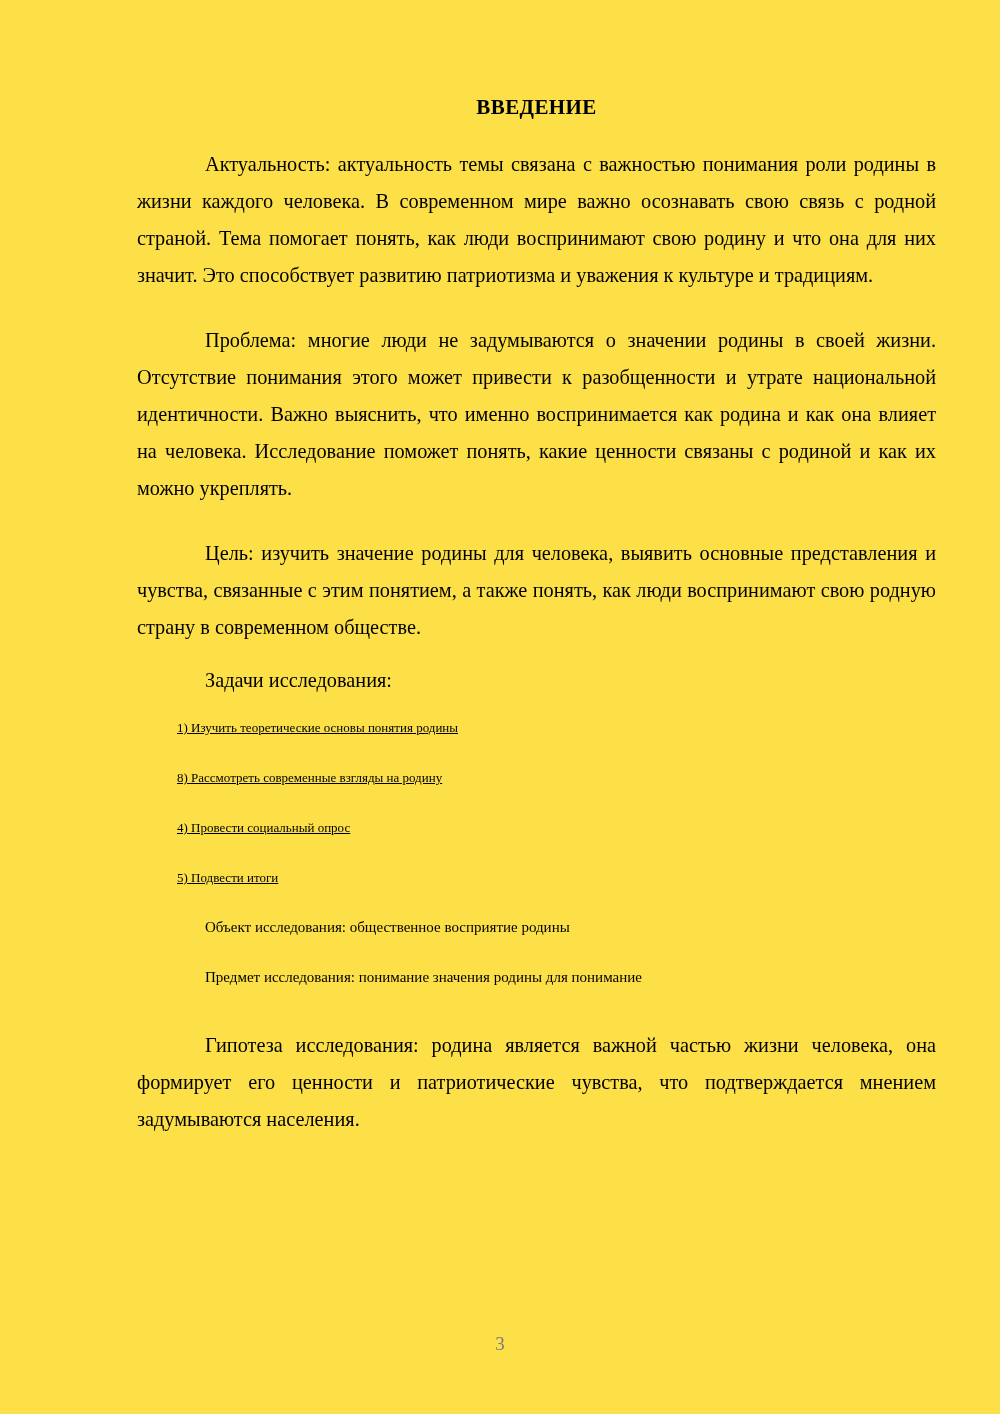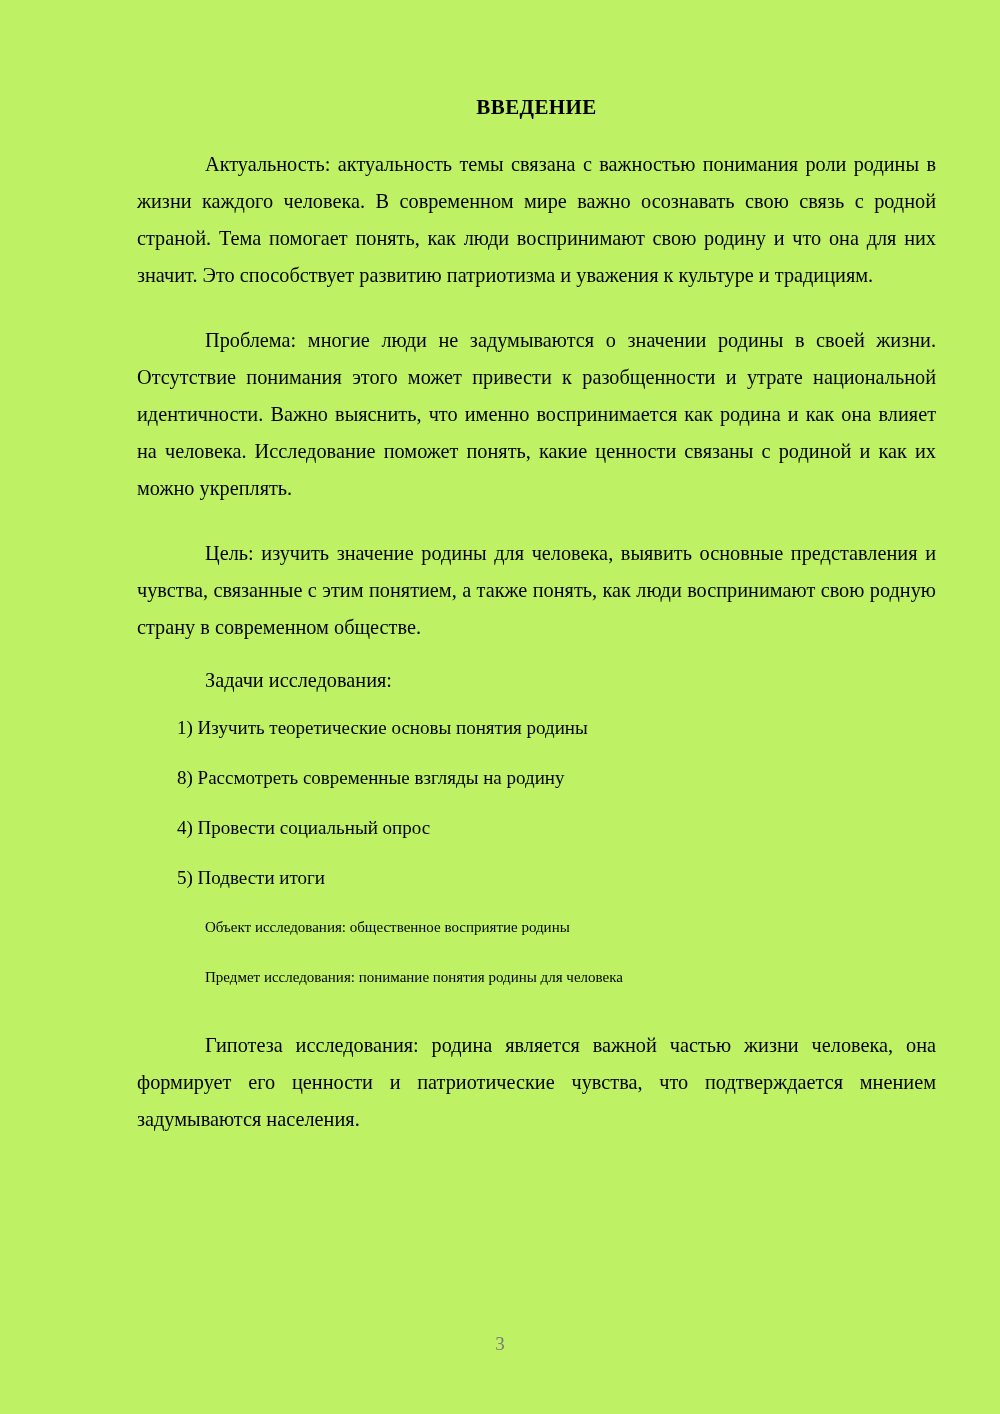--- a/index.html
+++ b/index.html
@@ -14,21 +14,21 @@
     font-family: "Liberation Serif", "DejaVu Serif", serif;
     color: #000000;
     overflow: hidden;
   }
 
   .page {
     position: absolute;
     top: 0; left: 0;
     width: 1000px;
     height: 1414px;
-    background: #bef264;
+    background: #fde047;
   }
 
   .content {
     position: absolute;
     left: 137px;
     top: 92px;
     width: 799px;
   }
 
   .doc-title {
@@ -70,26 +70,27 @@
     padding-left: 68px;
     margin: 0 0 13px 0;
   }
 
   .num-list {
     list-style: none;
     margin: 0;
     padding: 0;
   }
   .num-list li {
-    font-size: 19px;
+    font-size: 13px;
     line-height: 37px;
     text-align: left;
     padding-left: 40px;
     margin: 0 0 13px 0;
     white-space: nowrap;
+    text-decoration: underline;
   }
 
   .gap-sm { height: 6px; }
 
   .page-number {
     position: absolute;
     left: 0;
     top: 1332px;
     width: 1000px;
     text-align: center;
@@ -123,21 +124,21 @@
 
     <ol class="num-list">
       <li>1) Изучить теоретические основы понятия родины</li>
       <li>8) Рассмотреть современные взгляды на родину</li>
       <li>4) Провести социальный опрос</li>
       <li>5) Подвести итоги</li>
     </ol>
 
     <p class="stmt">Объект исследования: общественное восприятие родины</p>
 
-    <p class="stmt">Предмет исследования: понимание понятия родины для человека</p>
+    <p class="stmt">Предмет исследования: понимание значения родины для понимание</p>
 
     <div class="gap-sm"></div>
 
     <p class="para">Гипотеза исследования: родина является важной частью жизни человека, она формирует его ценности и патриотические чувства, что подтверждается мнением задумываются населения.</p>
 
     <div class="gap-sm"></div>
 
 
 
   </div>

